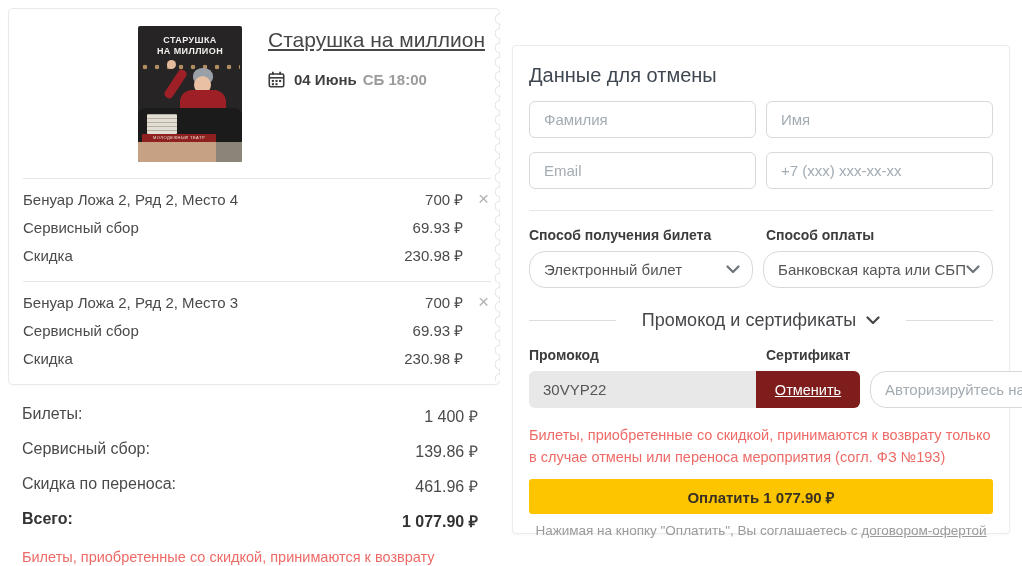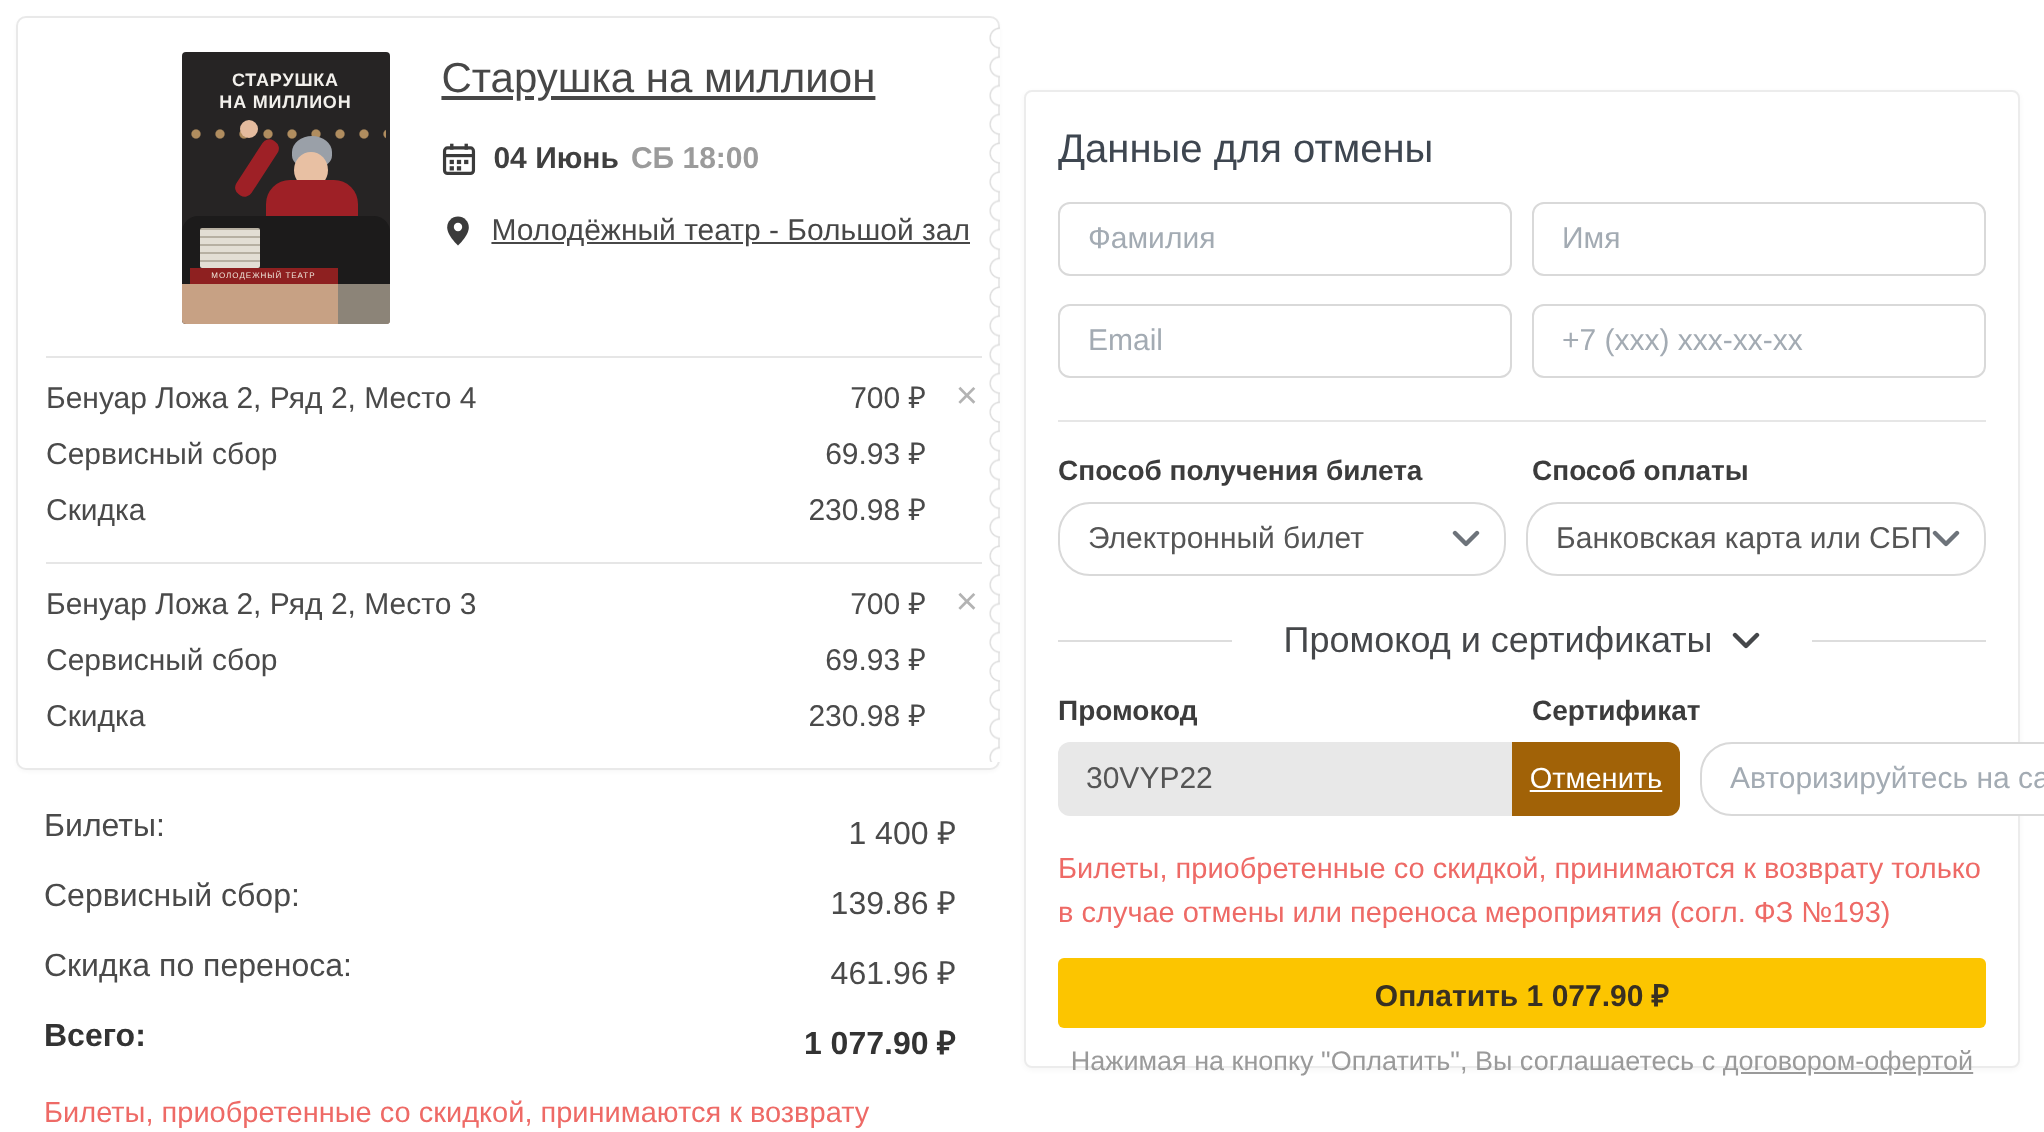--- a/index.html
+++ b/index.html
@@ -97,21 +97,21 @@
   .promo-head { display:flex; align-items:center; margin-top:22px; }
   .promo-head .line { flex:1; border-top:1px solid #ddd; }
   .promo-head .ph-center { display:flex; align-items:center; margin:0 26px;
     font-size:18px; color:#45474a; cursor:pointer; }
   .promo-head svg { margin-left:10px; }
 
   .promo-wrap { display:flex; }
   .promo-input { flex:1; height:37px; border:none; background:#e8e8e8;
     border-radius:6px 0 0 6px; padding:0 14px; font-size:15px; color:#555;
     font-family:inherit; outline:none; min-width:0; }
-  .cancel-btn { flex:none; width:84px; background:#a16207; color:#fff;
+  .cancel-btn { flex:none; width:104px; background:#7f1d1d; color:#fff;
     border:none; border-radius:0 6px 6px 0; font-size:14.5px;
     text-decoration:underline; cursor:pointer; font-family:inherit;text-align:center; }
 
   .pay-note { color:#ee6a66; font-size:14.5px; line-height:22px; margin-top:16px; }
   .pay-btn { width:100%; height:35px; background:#fcc500; border:none;
     border-radius:3px; font-size:15px; font-weight:bold; color:#383022;
     cursor:pointer; margin-top:11px; font-family:inherit; }
   .offer { text-align:center; font-size:13.5px; color:#9a9a9a; margin-top:9px; }
   .offer a { color:#9a9a9a; text-decoration:underline; cursor:pointer; }
 </style>
@@ -151,27 +151,20 @@
             <line x1="11.4" y1="0.8" x2="11.4" y2="3.6" stroke="#3b3b3b" stroke-width="1.6"></line>
             <rect x="3.6" y="8.4" width="2" height="2" fill="#3b3b3b"></rect>
             <rect x="7" y="8.4" width="2" height="2" fill="#3b3b3b"></rect>
             <rect x="10.4" y="8.4" width="2" height="2" fill="#3b3b3b"></rect>
             <rect x="3.6" y="11.4" width="2" height="2" fill="#3b3b3b"></rect>
             <rect x="7" y="11.4" width="2" height="2" fill="#3b3b3b"></rect>
           </svg>
           <span class="date-text">04 Июнь</span>
           <span class="time-text">СБ 18:00</span>
         </div>
-        <div class="meta-row">
-          <svg width="16" height="17" viewBox="0 0 16 16">
-            <path d="M8 .8C5 .8 2.6 3.2 2.6 6.2c0 4 5.4 9 5.4 9s5.4-5 5.4-9C13.4 3.2 11 .8 8 .8z" fill="#3b3b3b"></path>
-            <circle cx="8" cy="6" r="2.1" fill="#ffffff"></circle>
-          </svg>
-          <a class="venue-link">Молодёжный театр - Большой зал</a>
-        </div>
       </div>
     </div>
 
     <div class="hr"></div>
 
     <div class="ticket">
       <div class="trow">
         <span class="seat">Бенуар Ложа 2, Ряд 2, Место 4</span>
         <span class="price">700 ₽</span>
         <span class="xcol"><button class="close-btn">×</button></span>

